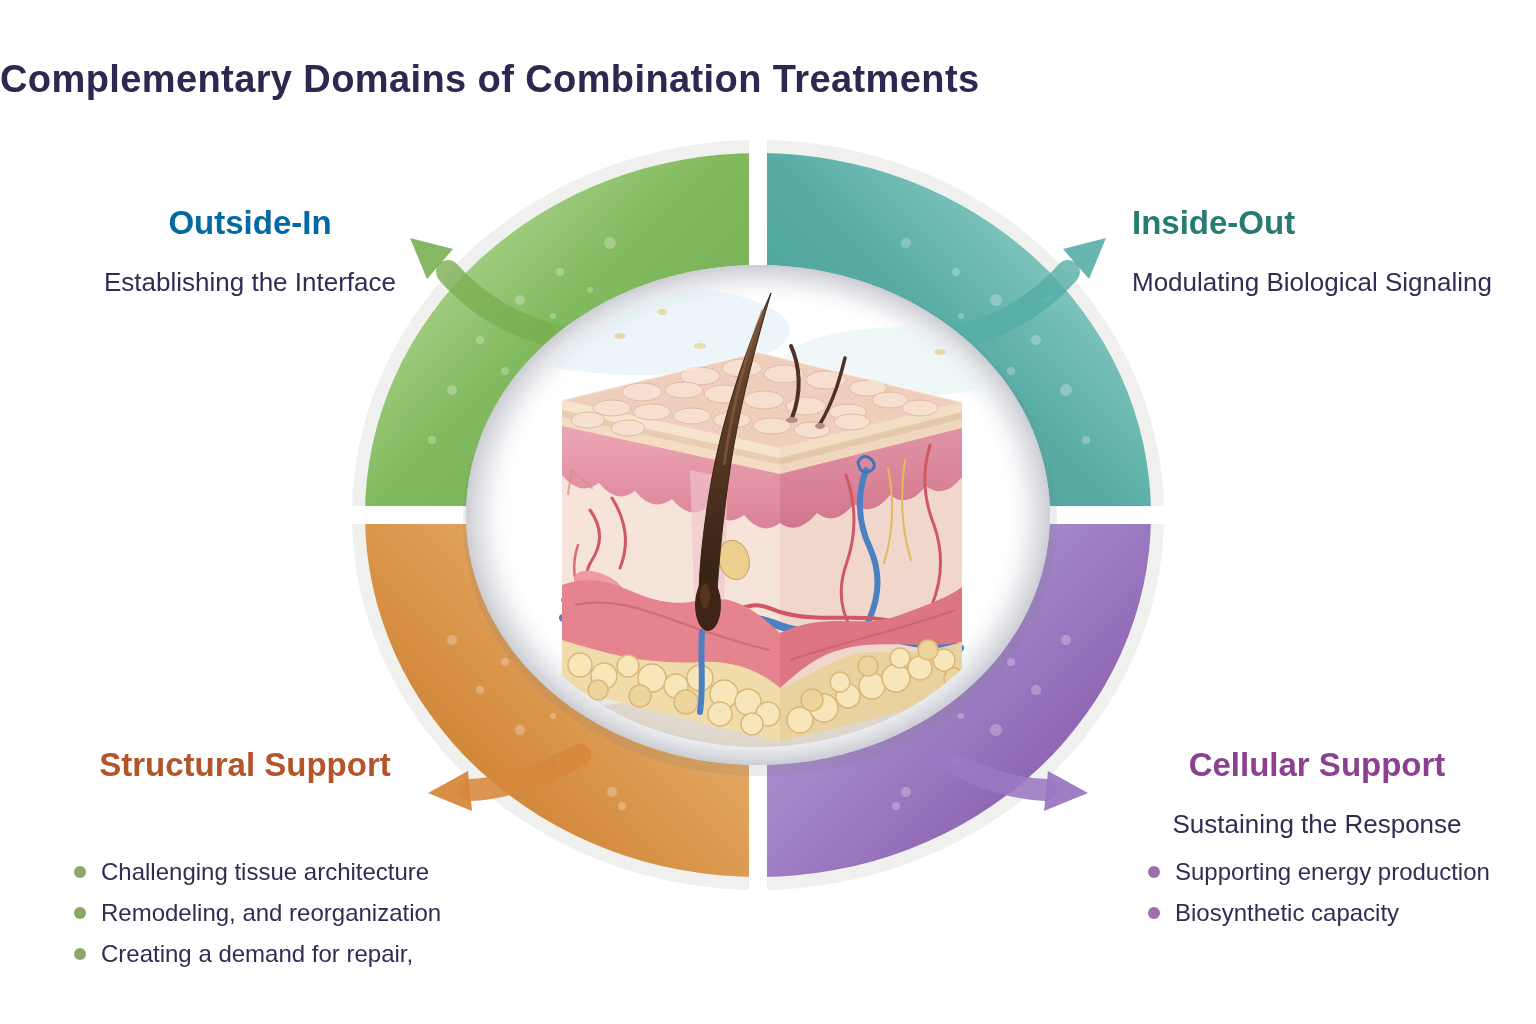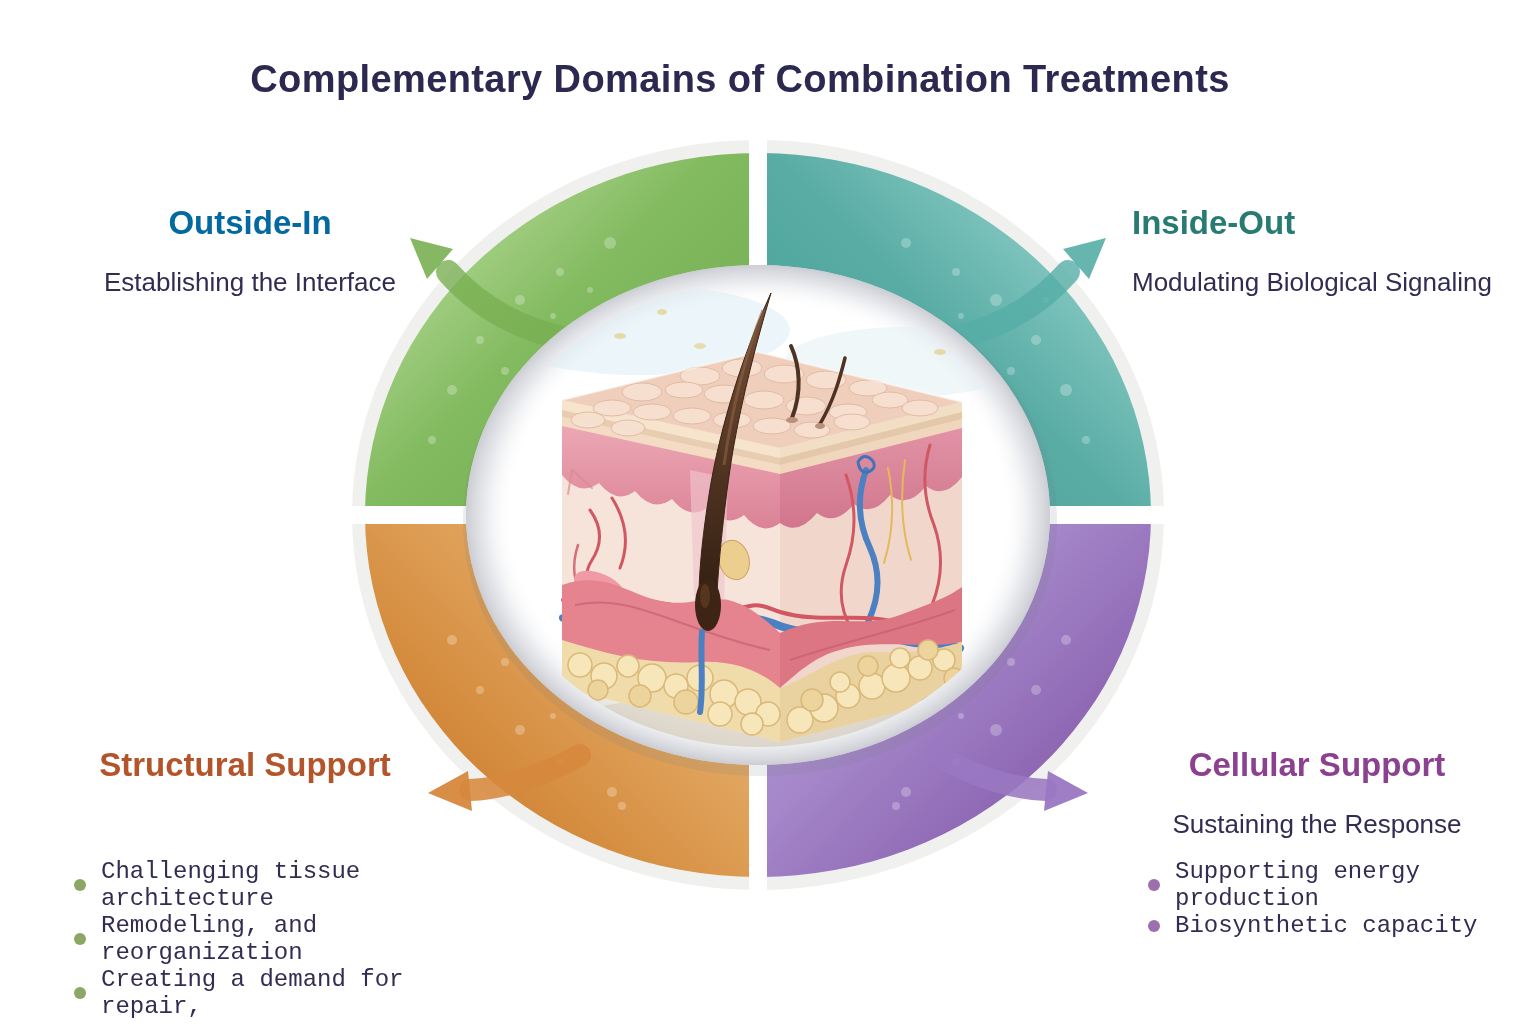--- a/index.html
+++ b/index.html
@@ -5,34 +5,34 @@
   html,body{margin:0;padding:0;}
   body{
     width:1536px;height:1024px;position:relative;overflow:hidden;
     background:#ffffff;
     font-family:"Liberation Sans", sans-serif;
     color:#302c51;
   }
   .abs{position:absolute;}
   #diagram-svg{position:absolute;top:0;left:0;}
   .main-title{
-    top:58px;left:0;width:1480px;text-align:center;
+    top:58px;left:0;width:1480px;
     font-size:38px;font-weight:700;color:#2c2950;letter-spacing:.4px;
   }
   .label-block .heading{font-size:33px;font-weight:700;line-height:42px;}
   .label-block .subtitle{font-size:26px;font-weight:400;color:#312d52;line-height:34px;margin-top:21px;}
   .tl-block{top:202px;left:40px;width:420px;text-align:center;}
   .tl-block .heading{color:#0369a1;}
   .tr-block{top:202px;left:1132px;width:410px;text-align:left;}
   .tr-block .heading{color:#267c72;}
   .bl-block{top:744px;left:30px;width:430px;text-align:center;}
   .bl-block .heading{color:#b3542a;}
   .br-block{top:744px;left:1102px;width:430px;text-align:center;}
   .br-block .heading{color:#8c4090;}
-  .bullets{display:flex;flex-direction:column;gap:0;font-family:Liberation Mono, monospace;}
+  .bullets{display:flex;flex-direction:column;gap:13px;}
   .bl-bullets{top:858px;left:74px;width:430px;}
   .br-bullets{top:858px;left:1148px;width:430px;}
   .bullet-row{display:flex;align-items:center;gap:15px;font-size:24px;color:#312d52;}
   .dot{width:12px;height:12px;border-radius:50%;flex:0 0 auto;}
   .dot-green{background:#8aa766;}
   .dot-purple{background:#9e6fae;}
 </style>
 </head>
 <body>
 

